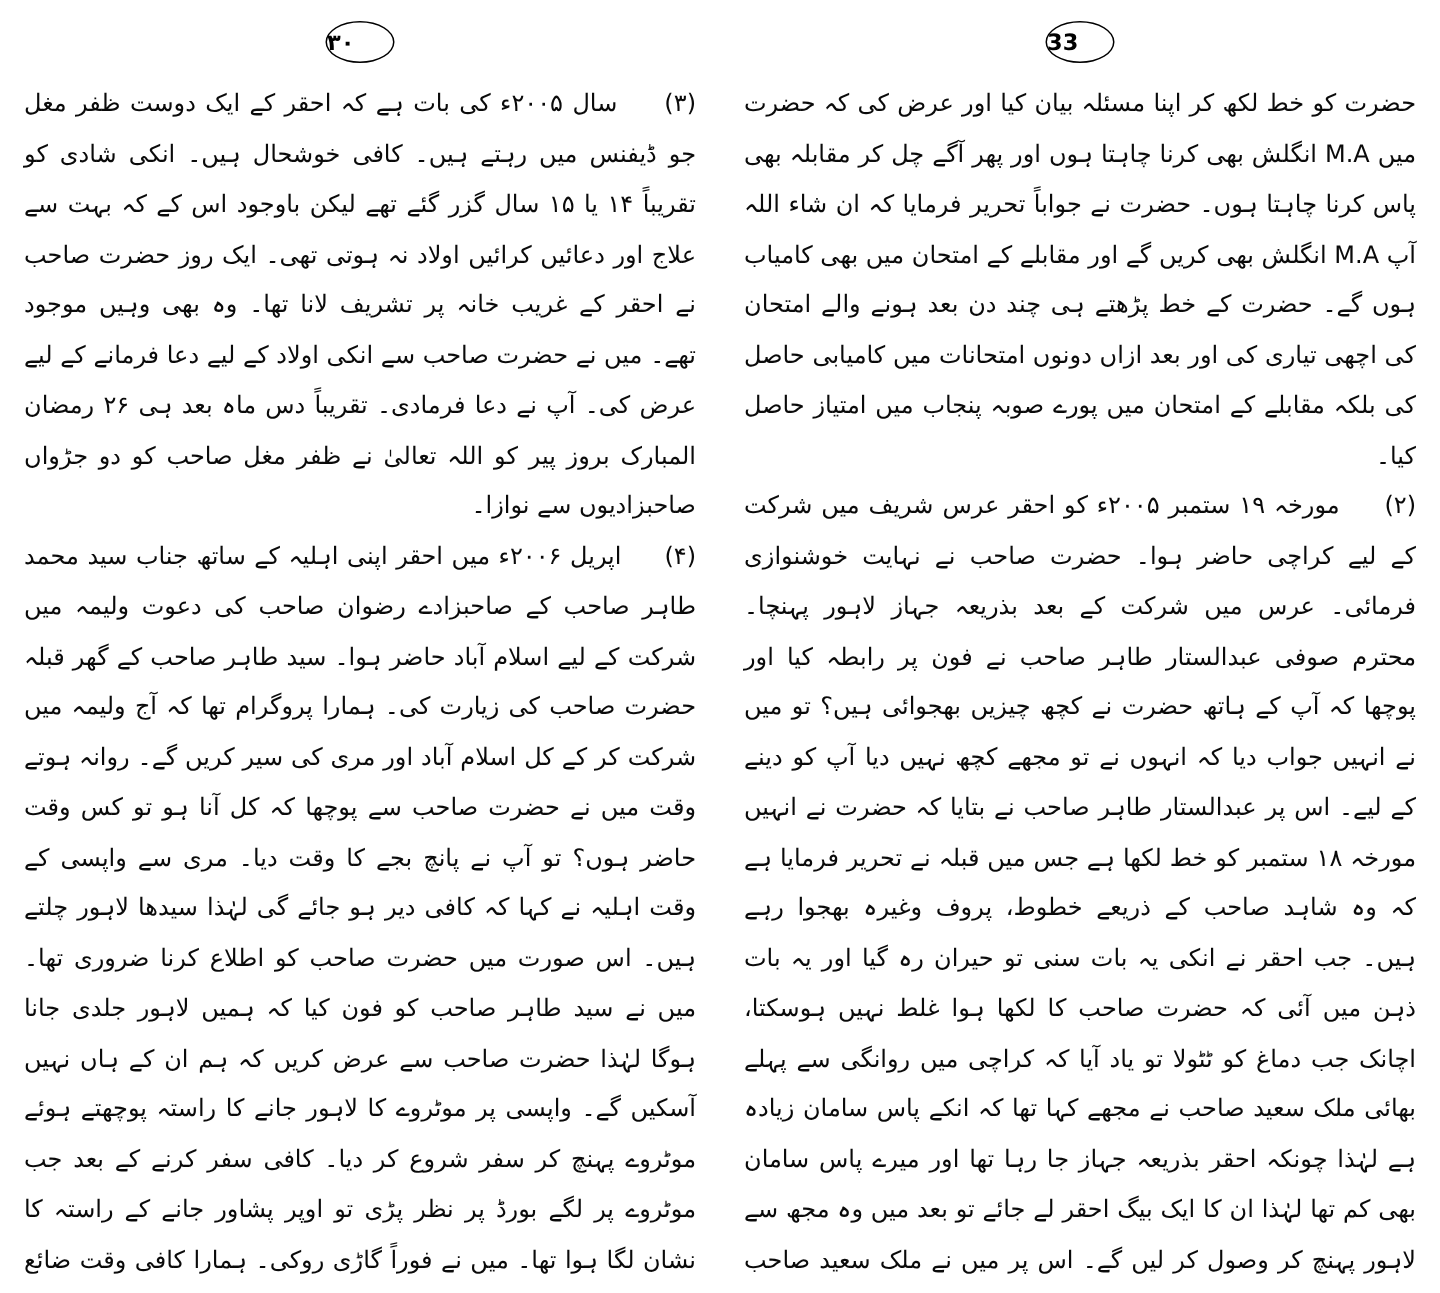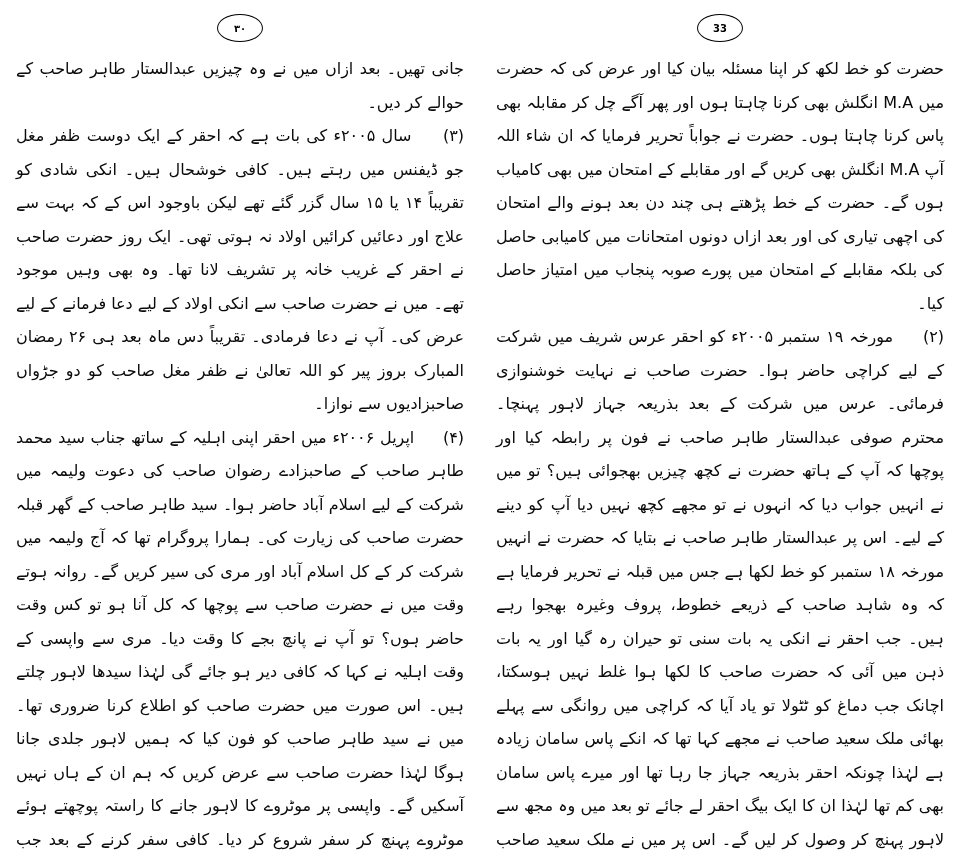--- a/index.html
+++ b/index.html
@@ -25,22 +25,21 @@
       flex-direction: column;
     }
     .page-number-oval {
       width: 44px;
       height: 26px;
       border: 1.6px solid #000;
       border-radius: 50%;
       margin: 4px auto 10px auto;
       display: flex;
       align-items: center;
-      justify-content: center;
-      font-size: 10px;
+      font-size: 15px;
       font-weight: bold;
       color: #000;
       flex: 0 0 auto;
     }
     .page-text {
       direction: rtl;
       text-align: justify;
       color: #0a0a0a;
       font-size: 16px;
       line-height: 33.5px;
@@ -54,21 +53,20 @@
 </head>
 <body>
 
 <div class="book-spread">
 
   <div class="page">
     <div class="page-number-oval">
       <span>۳۰</span>
     </div>
     <div class="page-text" lang="ur" dir="rtl">
-      <p>جانی تھیں۔ بعد ازاں میں نے وہ چیزیں عبدالستار طاہر صاحب کے حوالے کر دیں۔</p>
       <p>(۳)&nbsp;&nbsp;&nbsp;&nbsp; سال ۲۰۰۵ء کی بات ہے کہ احقر کے ایک دوست ظفر مغل جو ڈیفنس میں رہتے ہیں۔ کافی خوشحال ہیں۔ انکی شادی کو تقریباً ۱۴ یا ۱۵ سال گزر گئے تھے لیکن باوجود اس کے کہ بہت سے علاج اور دعائیں کرائیں اولاد نہ ہوتی تھی۔ ایک روز حضرت صاحب نے احقر کے غریب خانہ پر تشریف لانا تھا۔ وہ بھی وہیں موجود تھے۔ میں نے حضرت صاحب سے انکی اولاد کے لیے دعا فرمانے کے لیے عرض کی۔ آپ نے دعا فرمادی۔ تقریباً دس ماہ بعد ہی ۲۶ رمضان المبارک بروز پیر کو اللہ تعالیٰ نے ظفر مغل صاحب کو دو جڑواں صاحبزادیوں سے نوازا۔</p>
       <p>(۴)&nbsp;&nbsp;&nbsp;&nbsp; اپریل ۲۰۰۶ء میں احقر اپنی اہلیہ کے ساتھ جناب سید محمد طاہر صاحب کے صاحبزادے رضوان صاحب کی دعوت ولیمہ میں شرکت کے لیے اسلام آباد حاضر ہوا۔ سید طاہر صاحب کے گھر قبلہ حضرت صاحب کی زیارت کی۔ ہمارا پروگرام تھا کہ آج ولیمہ میں شرکت کر کے کل اسلام آباد اور مری کی سیر کریں گے۔ روانہ ہوتے وقت میں نے حضرت صاحب سے پوچھا کہ کل آنا ہو تو کس وقت حاضر ہوں؟ تو آپ نے پانچ بجے کا وقت دیا۔ مری سے واپسی کے وقت اہلیہ نے کہا کہ کافی دیر ہو جائے گی لہٰذا سیدھا لاہور چلتے ہیں۔ اس صورت میں حضرت صاحب کو اطلاع کرنا ضروری تھا۔ میں نے سید طاہر صاحب کو فون کیا کہ ہمیں لاہور جلدی جانا ہوگا لہٰذا حضرت صاحب سے عرض کریں کہ ہم ان کے ہاں نہیں آسکیں گے۔ واپسی پر موٹروے کا لاہور جانے کا راستہ پوچھتے ہوئے موٹروے پہنچ کر سفر شروع کر دیا۔ کافی سفر کرنے کے بعد جب موٹروے پر لگے بورڈ پر نظر پڑی تو اوپر پشاور جانے کے راستہ کا نشان لگا ہوا تھا۔ میں نے فوراً گاڑی روکی۔ ہمارا کافی وقت ضائع ہوگیا۔ وہاں</p>
     </div>
   </div>
 
   <div class="page">
     <div class="page-number-oval">
       <span>33</span>
     </div>
     <div class="page-text" lang="ur" dir="rtl">

